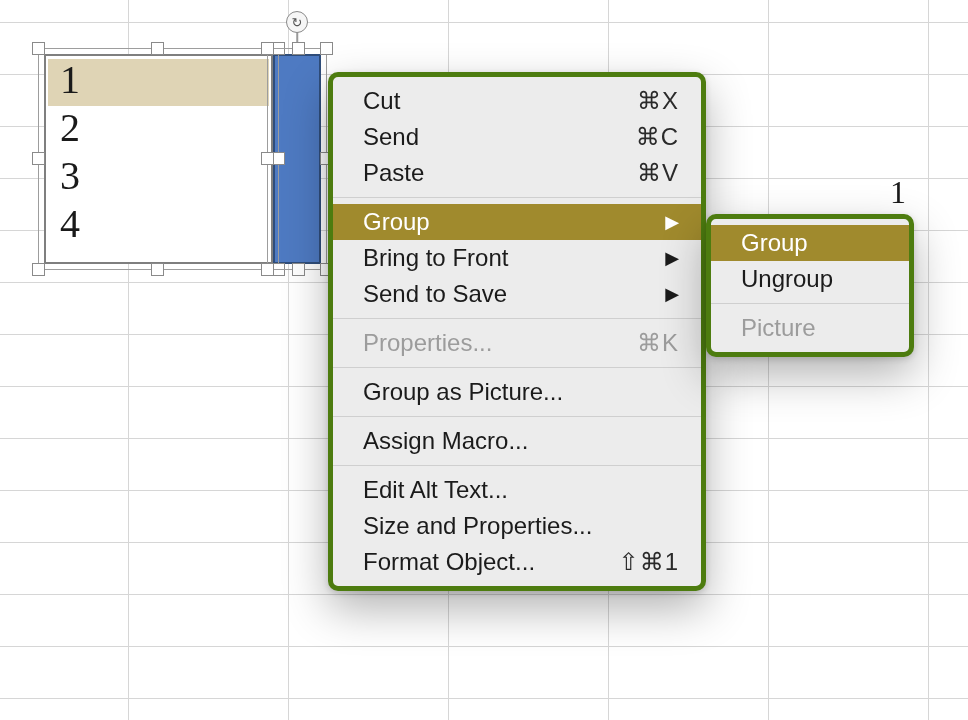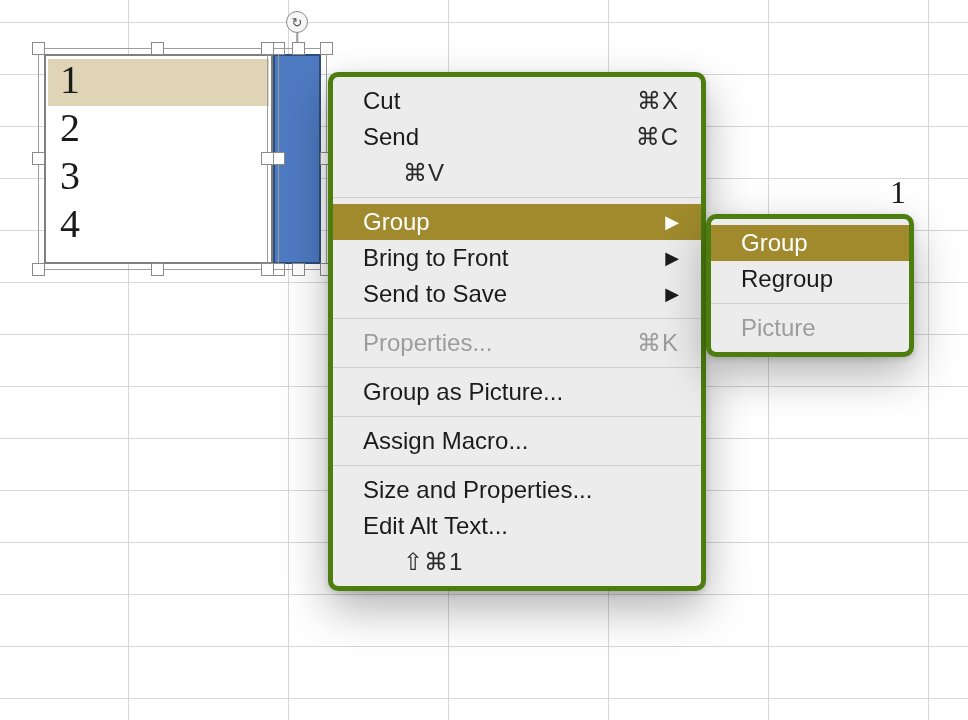--- a/index.html
+++ b/index.html
@@ -213,20 +213,21 @@
 <div class="menu main-menu">
   <div class="item">
     <span class="label">Cut</span>
     <span class="shortcut">⌘X</span>
   </div>
   <div class="item">
     <span class="label">Send</span>
     <span class="shortcut">⌘C</span>
   </div>
   <div class="item">
+    <span class="label">Paste</span>
     <span class="shortcut">⌘V</span>
   </div>
   <hr>
   <div class="item highlight">
     <span class="label">Group</span>
     <span class="arrow">▶</span>
   </div>
   <div class="item">
     <span class="label">Bring to Front</span>
     <span class="arrow">▶</span>
@@ -243,34 +244,35 @@
   <hr>
   <div class="item">
     <span class="label">Group as Picture...</span>
   </div>
   <hr>
   <div class="item">
     <span class="label">Assign Macro...</span>
   </div>
   <hr>
   <div class="item">
+    <span class="label">Edit Alt Text...</span>
+  </div>
+  <div class="item">
     <span class="label">Size and Properties...</span>
   </div>
   <div class="item">
-    <span class="label">Edit Alt Text...</span>
-  </div>
-  <div class="item">
+    <span class="label">Format Object...</span>
     <span class="shortcut">⇧⌘1</span>
   </div>
 </div>
 
 <div class="menu sub-menu">
   <div class="item highlight">
     <span class="label">Group</span>
   </div>
   <div class="item">
-    <span class="label">Regroup</span>
+    <span class="label">Ungroup</span>
   </div>
   <hr>
   <div class="item disabled">
     <span class="label">Picture</span>
   </div>
 </div>
 
 </body></html>

